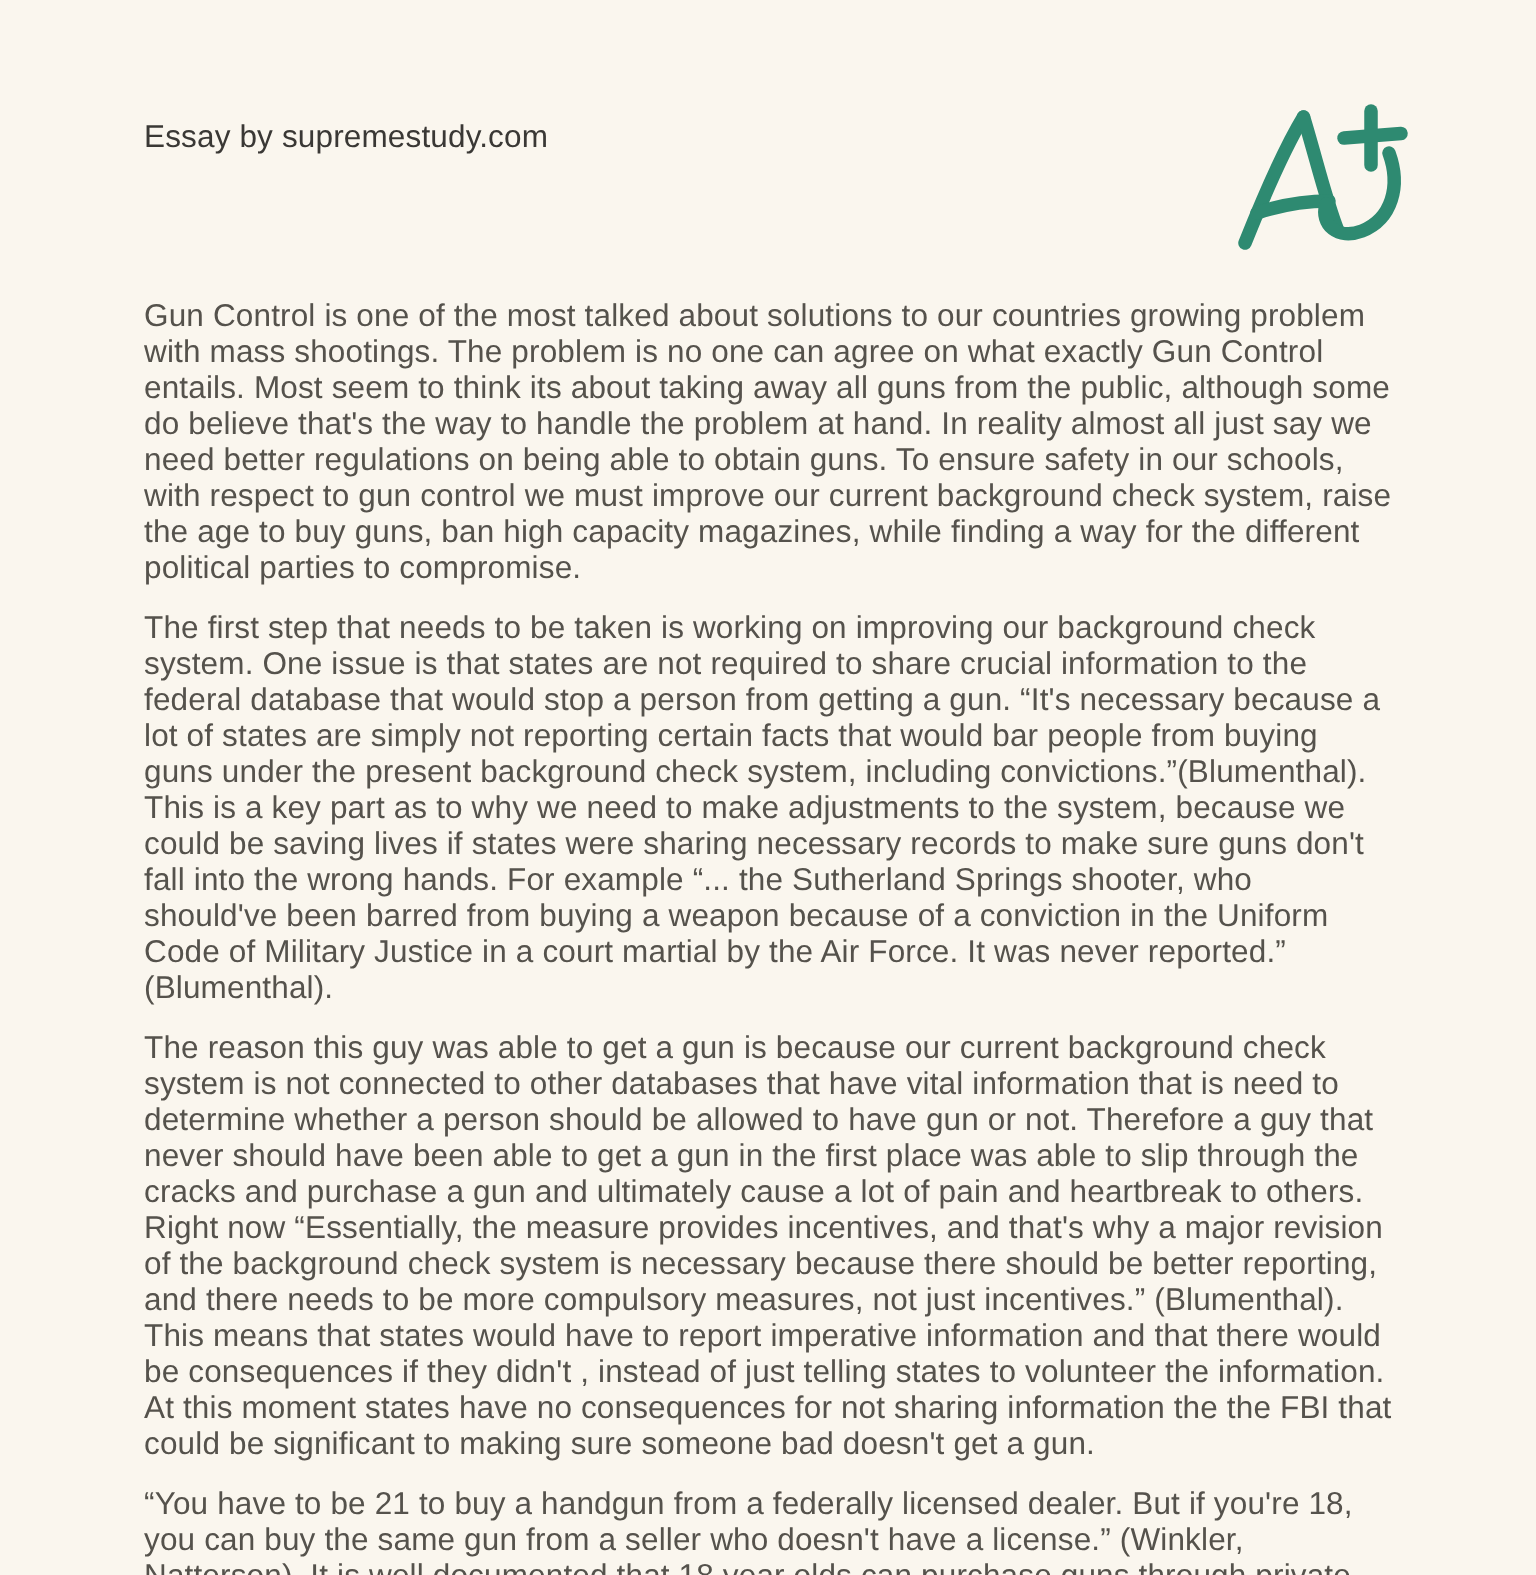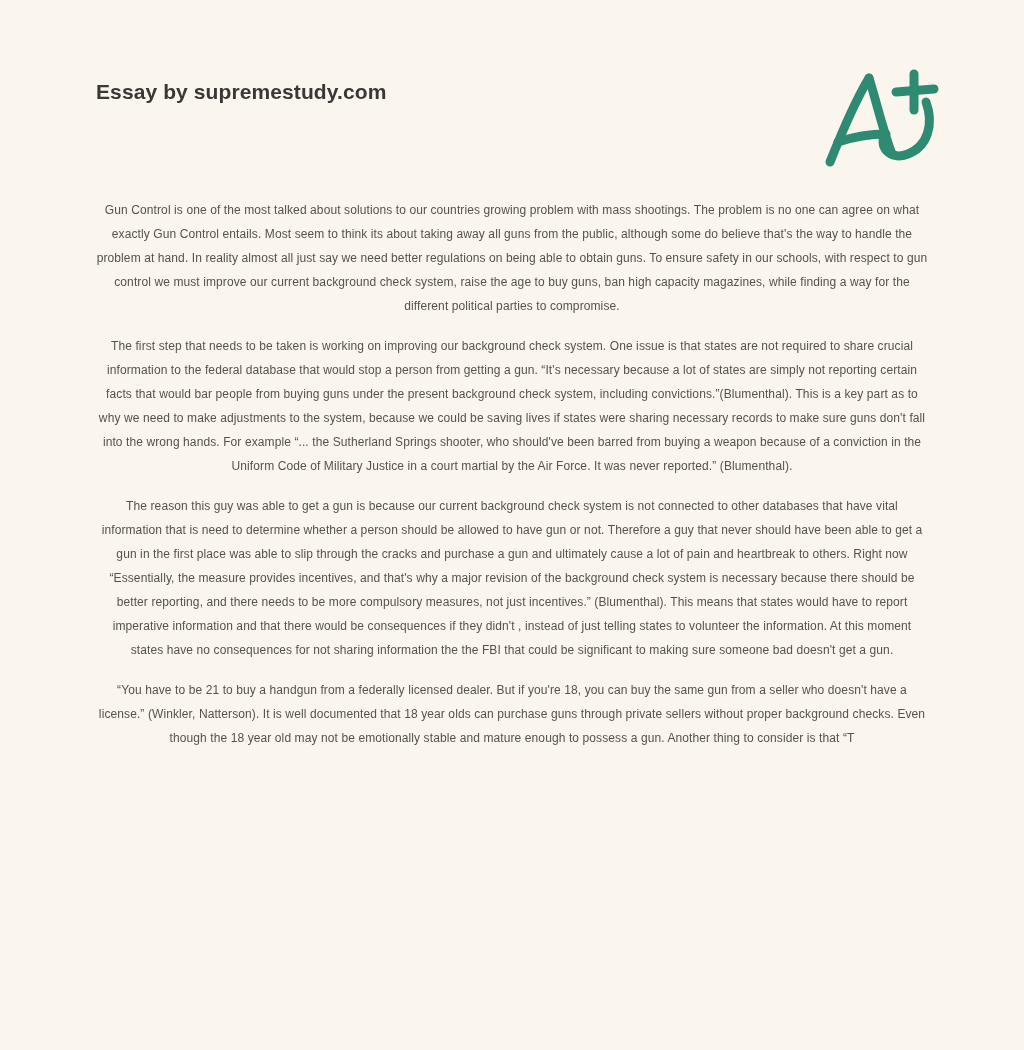--- a/index.html
+++ b/index.html
@@ -17,21 +17,21 @@
     overflow: hidden;
   }
   .header-row {
     display: flex;
     justify-content: space-between;
     align-items: flex-start;
   }
   .header-text { padding-top: 6px; }
   .essay-by {
     font-size: 21px;
-    font-weight: 700;
+    font-weight: 400;
     color: #3a3835;
     letter-spacing: 0.1px;
     margin-bottom: 16px;
   }
   .source-line {
     font-size: 15px;
     color: #97938c;
   }
   .source-line a {
     color: #2d9b7f;
@@ -46,26 +46,25 @@
     margin-top: 110px;
     font-size: 29px;
     font-weight: 700;
     color: #33312e;
     letter-spacing: 0.1px;
   }
   .article-body {
     margin-top: 26px;
   }
   .article-body p {
-    font-size: 12px;
+    font-size: 21px;
     line-height: 24px;
     color: #55524c;
     margin-bottom: 16px;
     letter-spacing: 0.1px;
-    text-align: center;
   }
 </style>
 </head>
 <body>
 
 <div class="page">
 
   <div class="header-row">
     <div class="header-text">
       <div class="essay-by">Essay by supremestudy.com</div>

